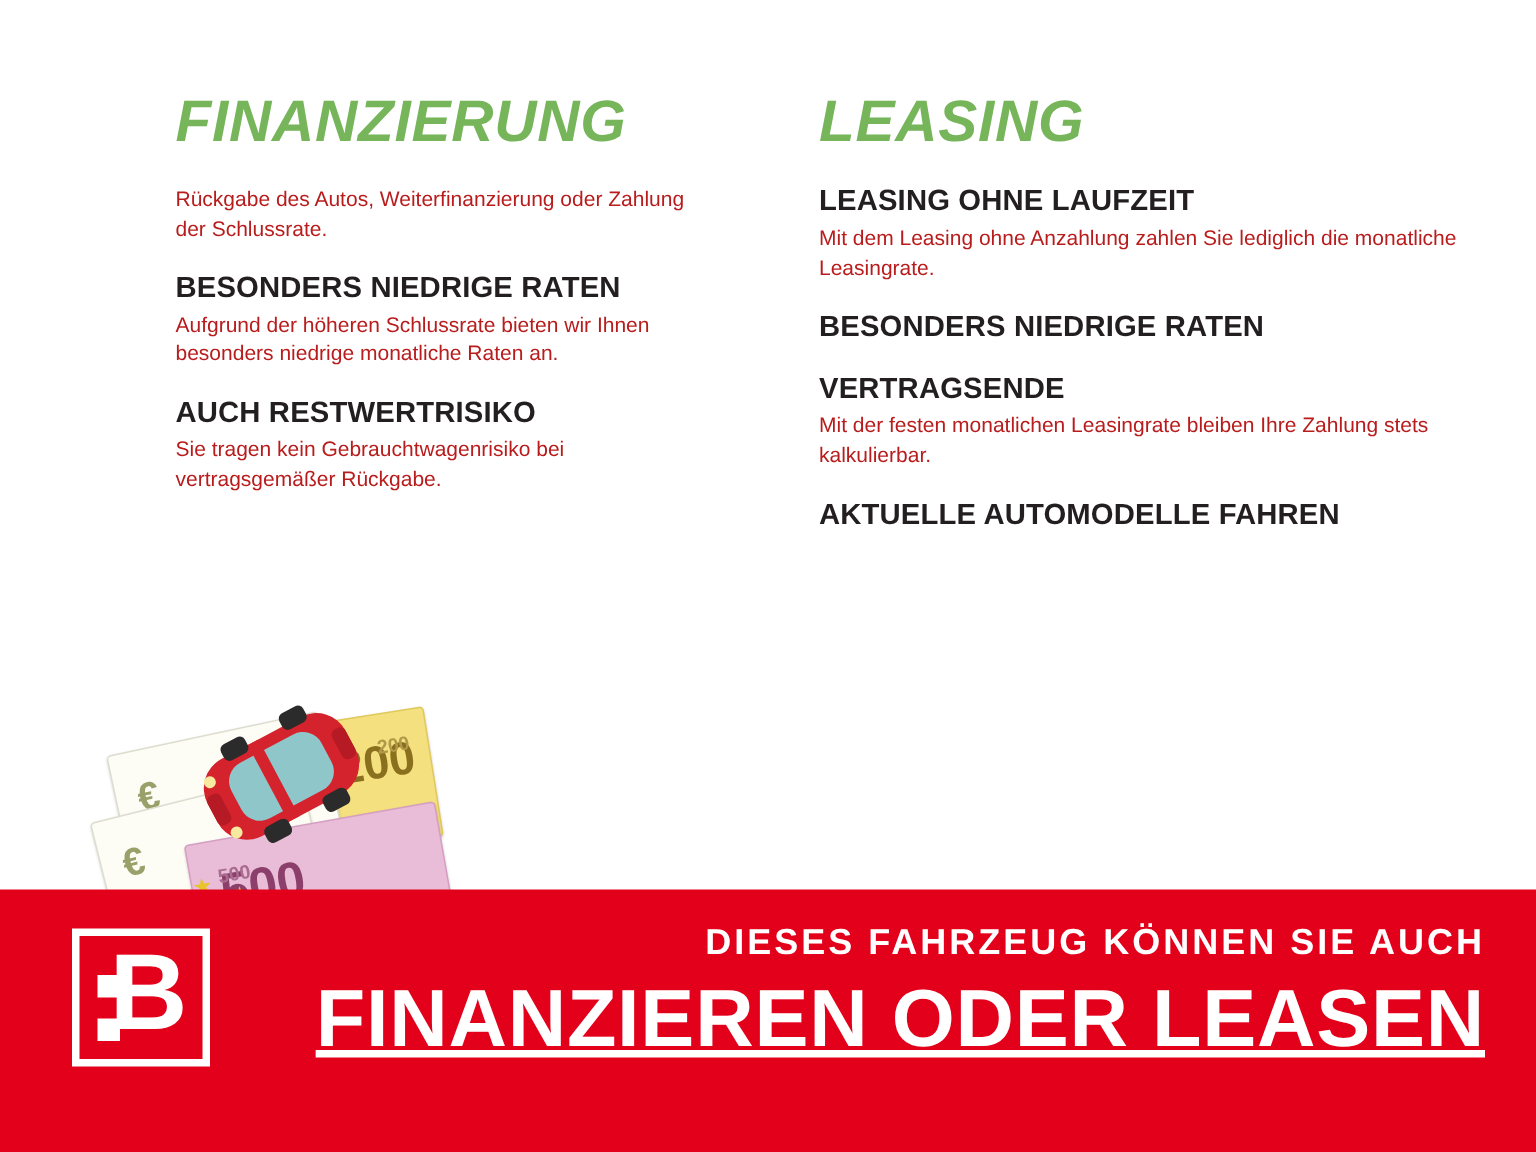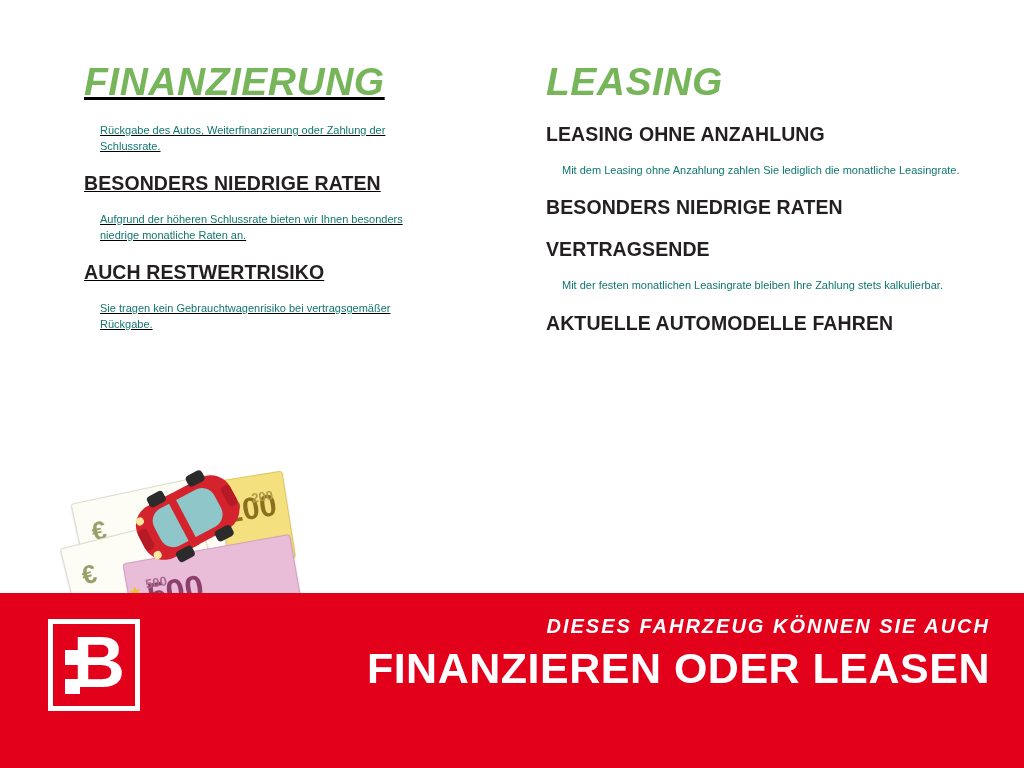--- a/index.html
+++ b/index.html
@@ -27,23 +27,22 @@
     top: 62px;
     left: 0;
     width: 1024px;
     display: flex;
   }
   .col {
     box-sizing: border-box;
   }
   .col-left {
     width: 470px;
-    padding-left: 84px;
+    padding-left: 117px;
     padding-right: 10px;
-    text-decoration: underline;
   }
   .col-right {
     width: 554px;
     padding-left: 76px;
     padding-right: 30px;
   }
   .col-title {
     font-size: 39px;
     font-weight: bold;
     font-style: italic;
@@ -57,24 +56,24 @@
   }
   .block-title {
     font-size: 19.5px;
     font-weight: bold;
     color: #231f20;
     line-height: 1.22;
     margin: 0 0 2px 0;
     letter-spacing: 0.1px;
   }
   .block-text {
-    font-size: 11px;
-    color: #0f766e;
+    font-size: 14px;
+    color: #b91c1c;
     line-height: 1.42;
-    margin: 16px;
+    margin: 0;
   }
 
   
   .illustration {
     position: absolute;
     left: 60px;
     top: 462px;
     width: 280px;
     height: 220px;
   }
@@ -189,33 +188,33 @@
     background: #ffffff;
   }
   .banner-text {
     position: absolute;
     right: 34px;
     top: 22px;
     text-align: right;
     color: #ffffff;
   }
   .banner-line1 {
-    font-size: 20px;
-    font-weight: bold;
-    font-style: italic;
+    font-size: 24px;
+    font-weight: bold;
     letter-spacing: 2px;
     margin-bottom: 8px;
     font-family: "Liberation Sans", sans-serif;
   }
   .banner-line2 {
-    font-size: 43px;
+    font-size: 54px;
     font-weight: bold;
     letter-spacing: 0.5px;
     line-height: 1.05;
     font-family: "Liberation Sans", sans-serif;
+    text-decoration: underline;
   }
 </style>
 </head>
 <body>
 
 <div class="page">
 
   <div class="columns">
 
     <div class="col col-left">
@@ -234,21 +233,21 @@
       <div class="block">
         <h2 class="block-title">AUCH RESTWERTRISIKO</h2>
         <p class="block-text">Sie tragen kein Gebrauchtwagenrisiko bei vertragsgemäßer Rückgabe.</p>
       </div>
     </div>
 
     <div class="col col-right">
       <h1 class="col-title">LEASING</h1>
 
       <div class="block">
-        <h2 class="block-title">LEASING OHNE ANZAHLUNG</h2>
+        <h2 class="block-title">LEASING OHNE LAUFZEIT</h2>
         <p class="block-text">Mit dem Leasing ohne Anzahlung zahlen Sie lediglich die monatliche Leasingrate.</p>
       </div>
 
       <div class="block">
         <h2 class="block-title">BESONDERS NIEDRIGE RATEN</h2>
       </div>
 
       <div class="block">
         <h2 class="block-title">VERTRAGSENDE</h2>
         <p class="block-text">Mit der festen monatlichen Leasingrate bleiben Ihre Zahlung stets kalkulierbar.</p>

